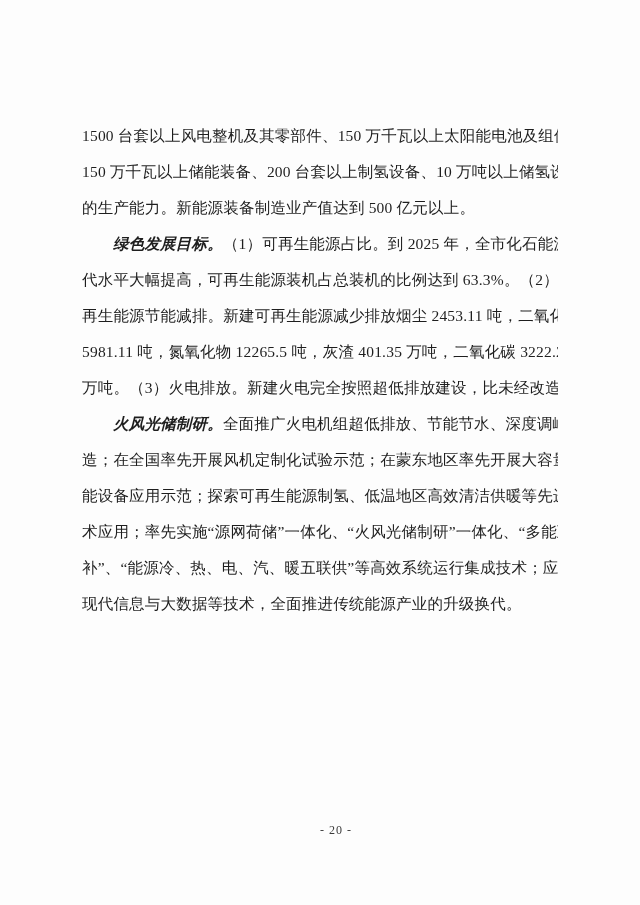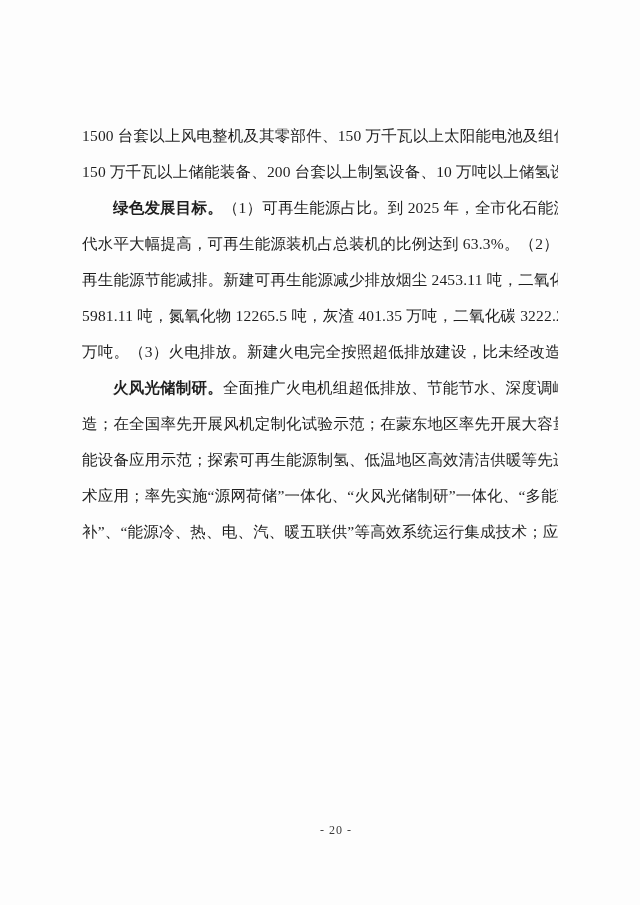--- a/index.html
+++ b/index.html
@@ -37,20 +37,21 @@
     letter-spacing: 0.2px;
   }
   .line.last {
     text-align-last: left;
   }
   .para-indent .line-first {
     text-indent: 2em;
   }
   .lead {
     font-weight: bold;
+    font-style: italic;
   }
   .footer {
     position: absolute;
     top: 820px;
     left: 0;
     width: 640px;
     height: 20px;
     text-align: center;
     padding-left: 16px;
   }
@@ -63,40 +64,42 @@
 </head>
 <body>
 
 <div class="page">
   <div class="content">
 
     <div class="para">
       <div class="line line-first"><span class="lead"></span><span>1500 台套以上风电整机及其零部件、150 万千瓦以上太阳能电池及组件、</span></div>
       <div>
           <div class="line">150 万千瓦以上储能装备、200 台套以上制氢设备、10 万吨以上储氢设备</div>
+          <div class="line last">的生产能力。新能源装备制造业产值达到 500 亿元以上。</div>
         </div>
     </div>
 
     <div class="para para-indent">
       <div class="line line-first"><span class="lead">绿色发展目标。</span><span>（1）可再生能源占比。到 2025 年，全市化石能源替</span></div>
       <div>
           <div class="line">代水平大幅提高，可再生能源装机占总装机的比例达到 63.3%。（2）可</div>
           <div class="line">再生能源节能减排。新建可再生能源减少排放烟尘 2453.11 吨，二氧化硫</div>
           <div class="line">5981.11 吨，氮氧化物 12265.5 吨，灰渣 401.35 万吨，二氧化碳 3222.24</div>
           <div class="line">万吨。（3）火电排放。新建火电完全按照超低排放建设，比未经改造机</div>
         </div>
     </div>
 
     <div class="para para-indent">
       <div class="line line-first"><span class="lead">火风光储制研。</span><span>全面推广火电机组超低排放、节能节水、深度调峰改</span></div>
       <div>
           <div class="line">造；在全国率先开展风机定制化试验示范；在蒙东地区率先开展大容量储</div>
           <div class="line">能设备应用示范；探索可再生能源制氢、低温地区高效清洁供暖等先进技</div>
           <div class="line">术应用；率先实施“源网荷储”一体化、“火风光储制研”一体化、“多能互</div>
           <div class="line">补”、“能源冷、热、电、汽、暖五联供”等高效系统运行集成技术；应用</div>
+          <div class="line last">现代信息与大数据等技术，全面推进传统能源产业的升级换代。</div>
         </div>
     </div>
 
   </div>
 
   <div class="footer">
     <span class="pagenum">- 20 -</span>
   </div>
 </div>
 

